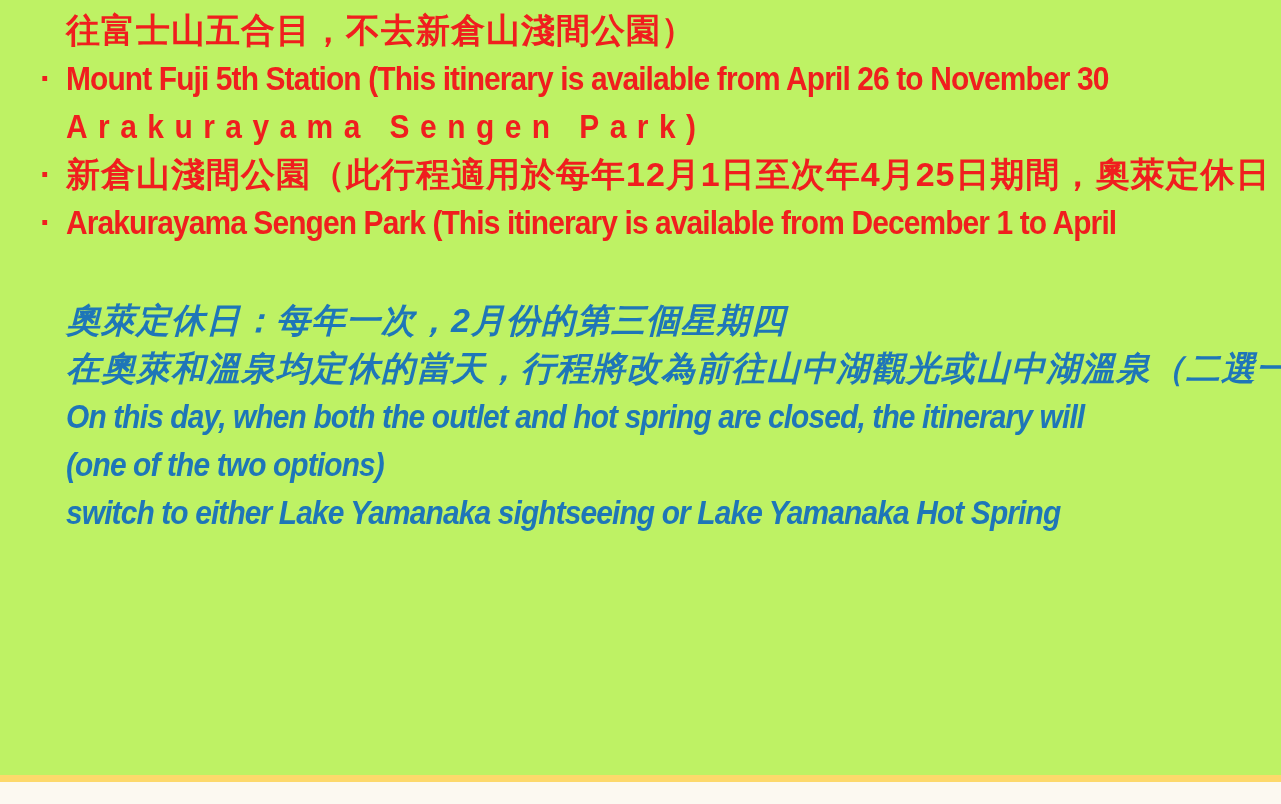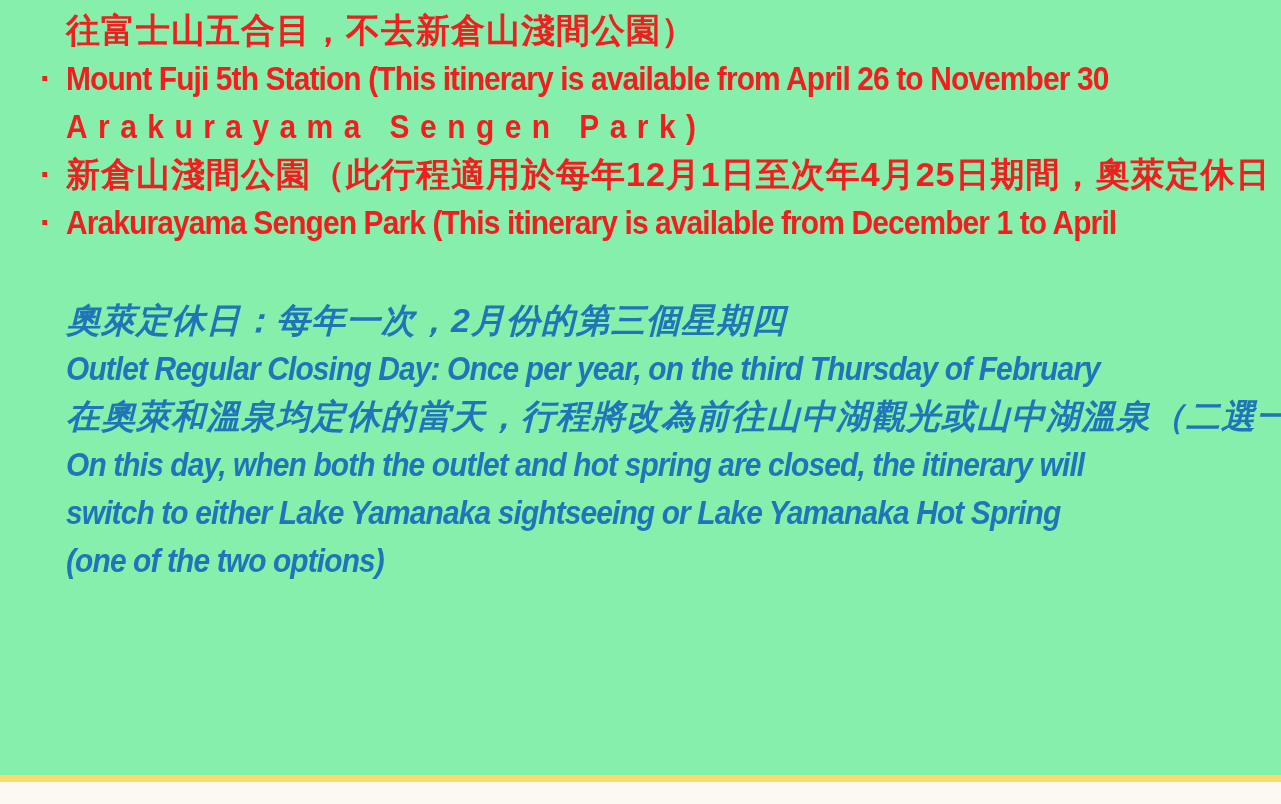--- a/index.html
+++ b/index.html
@@ -1,17 +1,17 @@
 <!DOCTYPE html>
 <html><head>
 <meta charset="utf-8">
 <style>
   html,body{margin:0;padding:0;}
   body{font-family:"Liberation Sans","DejaVu Sans",sans-serif;}
-  .canvas{width:1281px;height:804px;display:flex;flex-direction:column;overflow:hidden;background:#86efac;}
+  .canvas{width:1281px;height:804px;display:flex;flex-direction:column;overflow:hidden;background:#bef264;}
   .content{flex:1;padding:6px 8px 0 66px;overflow:hidden;}
   .edge-strip{height:7px;background:#FDD96B;}
   .footer-strip{height:22px;background:#FCF9F1;}
   .ln{line-height:48px;height:48px;white-space:nowrap;position:relative;font-weight:700;}
   .red{color:#F01E1E;}
   .blue{color:#1E76B8;font-style:italic;}
   .txt{display:inline-block;vertical-align:top;}
   .latin .txt{font-size:34px;letter-spacing:-1px;transform:scaleX(.88);transform-origin:0 50%;}
   .cjk .txt{font-size:34px;letter-spacing:1px;transform:none;}
   .wide{letter-spacing:.35em !important;}
@@ -31,22 +31,21 @@
     <div class="ln latin red"><span class="bullet">·</span><span class="txt">Mount Fuji 5th Station (This itinerary is available from April 26 to November 30</span></div>
     <div class="ln latin red"><span class="txt wide">Arakurayama Sengen Park)</span></div>
 
     <div class="ln cjk red"><span class="bullet">·</span><span class="txt">新倉山淺間公園（此行程適用於每年12月1日至次年4月25日期間，奧萊定休日</span></div>
 
     <div class="ln latin red"><span class="bullet">·</span><span class="txt">Arakurayama Sengen Park (This itinerary is available from December 1 to April</span></div>
 
     <div class="ln gap"></div>
 
     <div class="ln cjk blue"><span class="txt">奧萊定休日：每年一次，2月份的第三個星期四</span></div>
-    <div class="ln latin blue"><span class="txt">Outlet Regular Closing Day: Once per year, on the third Thursday of February</span></div>
     <div class="ln cjk blue"><span class="txt">在奧萊和溫泉均定休的當天，行程將改為前往山中湖觀光或山中湖溫泉（二選一）</span></div>
     <div class="ln latin blue"><span class="txt">On this day, when both the outlet and hot spring are closed, the itinerary will</span></div>
+    <div class="ln latin blue"><span class="txt">(one of the two options)</span></div>
     <div class="ln latin blue"><span class="txt">switch to either Lake Yamanaka sightseeing or Lake Yamanaka Hot Spring</span></div>
-    <div class="ln latin blue"><span class="txt">(one of the two options)</span></div>
 
   </div>
   <div class="edge-strip"></div>
   <div class="footer-strip"></div>
 </div>
 
 </body></html>

